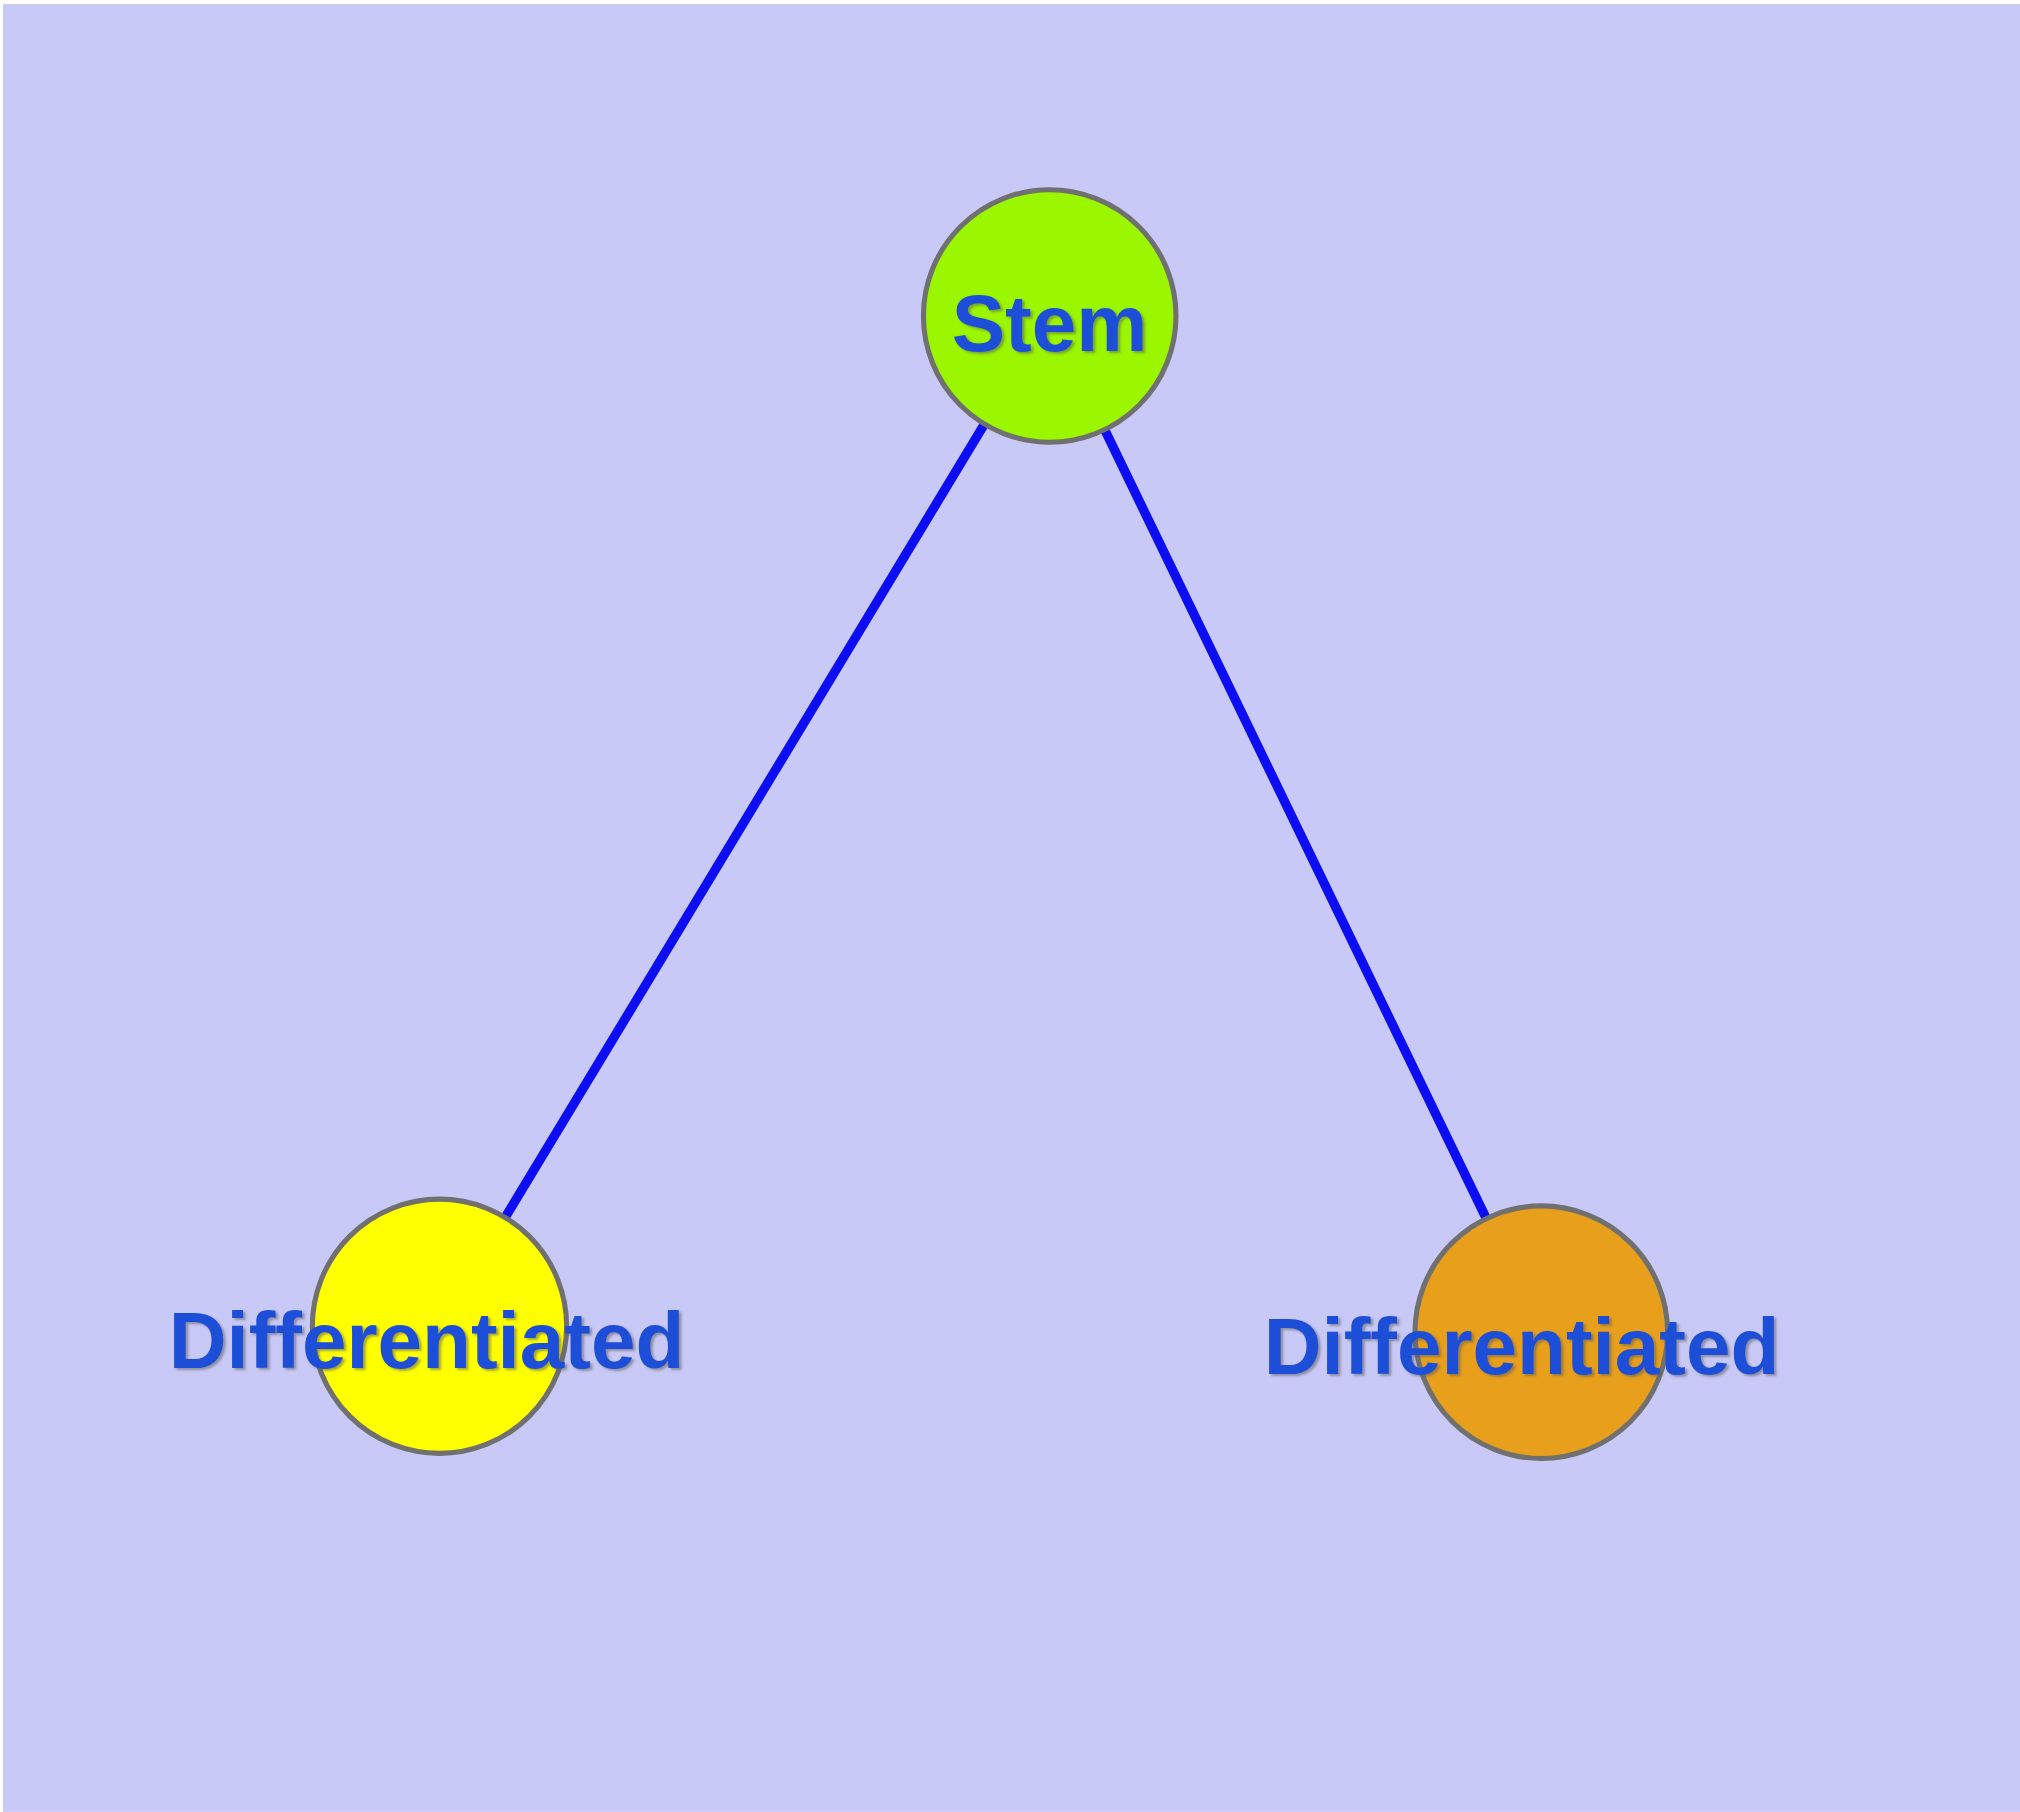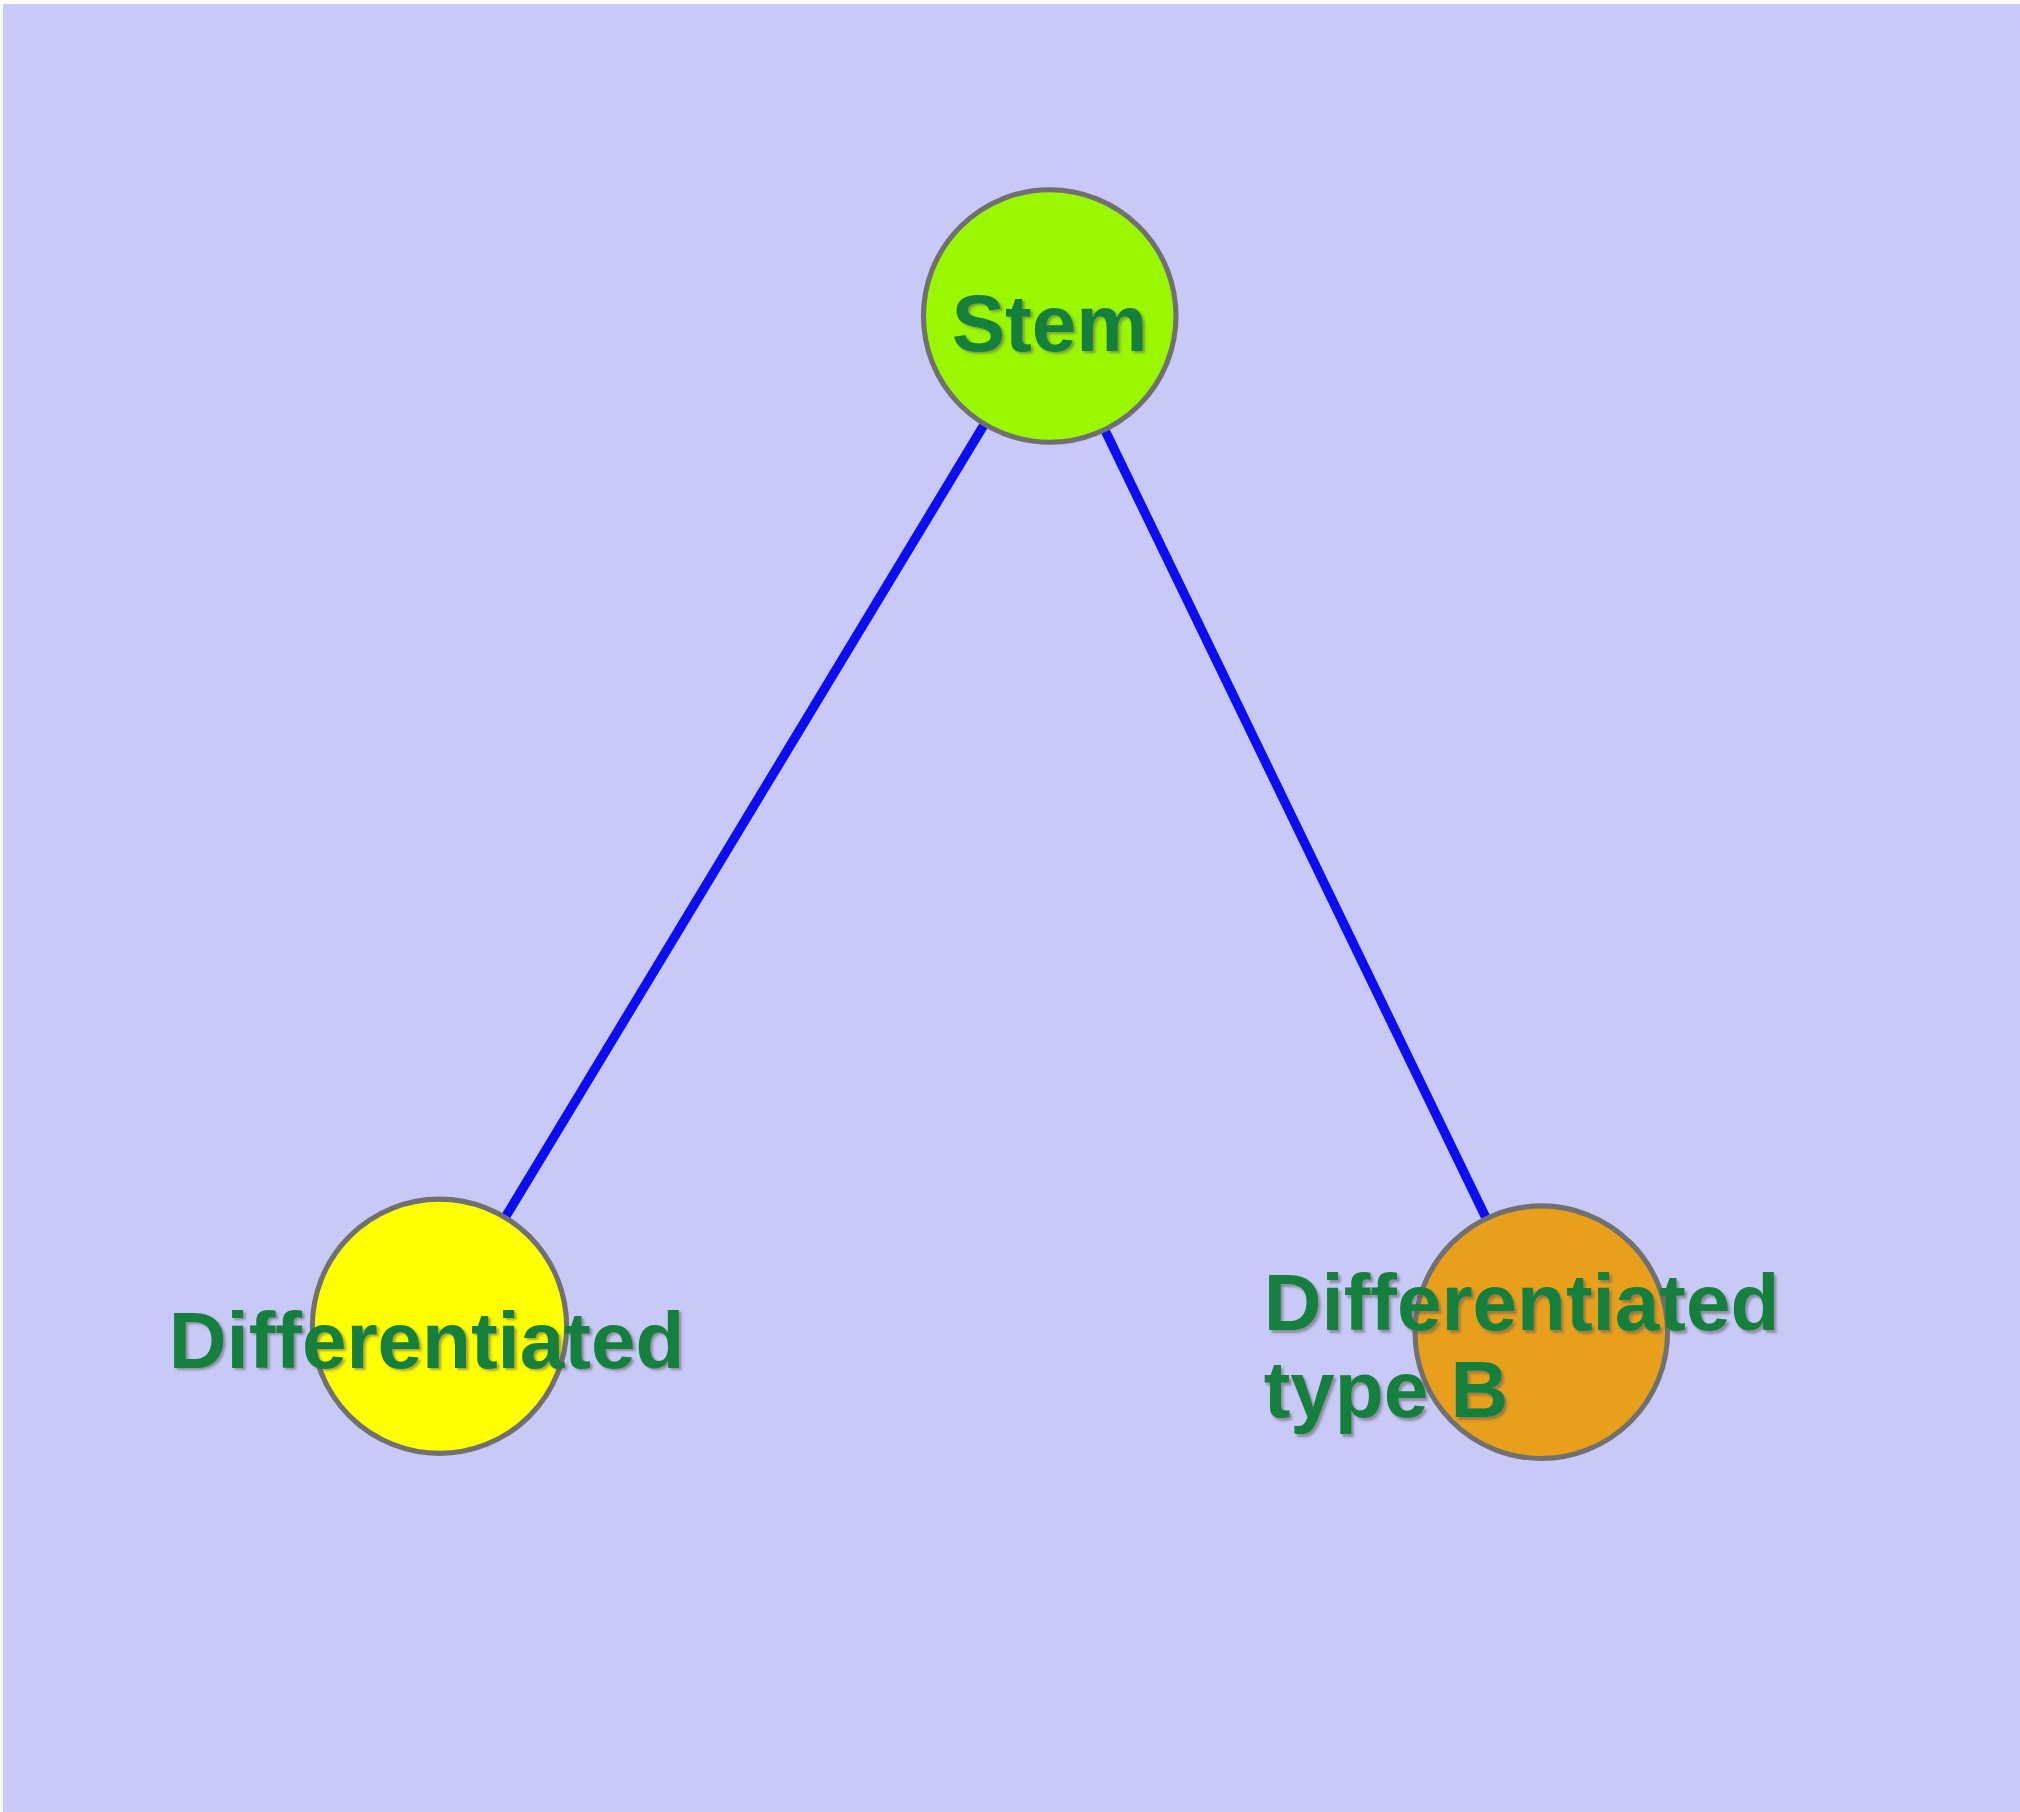--- a/index.html
+++ b/index.html
@@ -28,26 +28,26 @@
     stroke-width: 11;
     stroke-linecap: butt;
   }
   .node-circle {
     stroke: #707070;
     stroke-width: 6;
   }
   .node-label {
     position: absolute;
     transform: translate(-50%, -50%);
-    text-align: left;
+    text-align: right;
     white-space: nowrap;
     font-weight: bold;
     font-size: 80px;
     line-height: 1.085;
-    color: #15803d;
+    color: #1d4ed8;
     text-shadow: 2.5px 2.5px 2.5px rgba(92, 92, 92, 0.55);
   }
   .node-label span { display: block; }
   #label-stem { left: 1047px; top: 320px; }
   #label-a    { left: 424px;  top: 1337px; }
   #label-b    { left: 1519px; top: 1343px; }
 </style>
 </head>
 <body>
 
@@ -66,16 +66,15 @@
   <div class="node-label" id="label-stem">
     <span>Stem</span>
   </div>
 
   <div class="node-label" id="label-a">
     <span>Differentiated</span>
   </div>
 
   <div class="node-label" id="label-b">
     <span>Differentiated</span>
-    <span>type B</span>
   </div>
 </div>
 
 
 </body></html>

